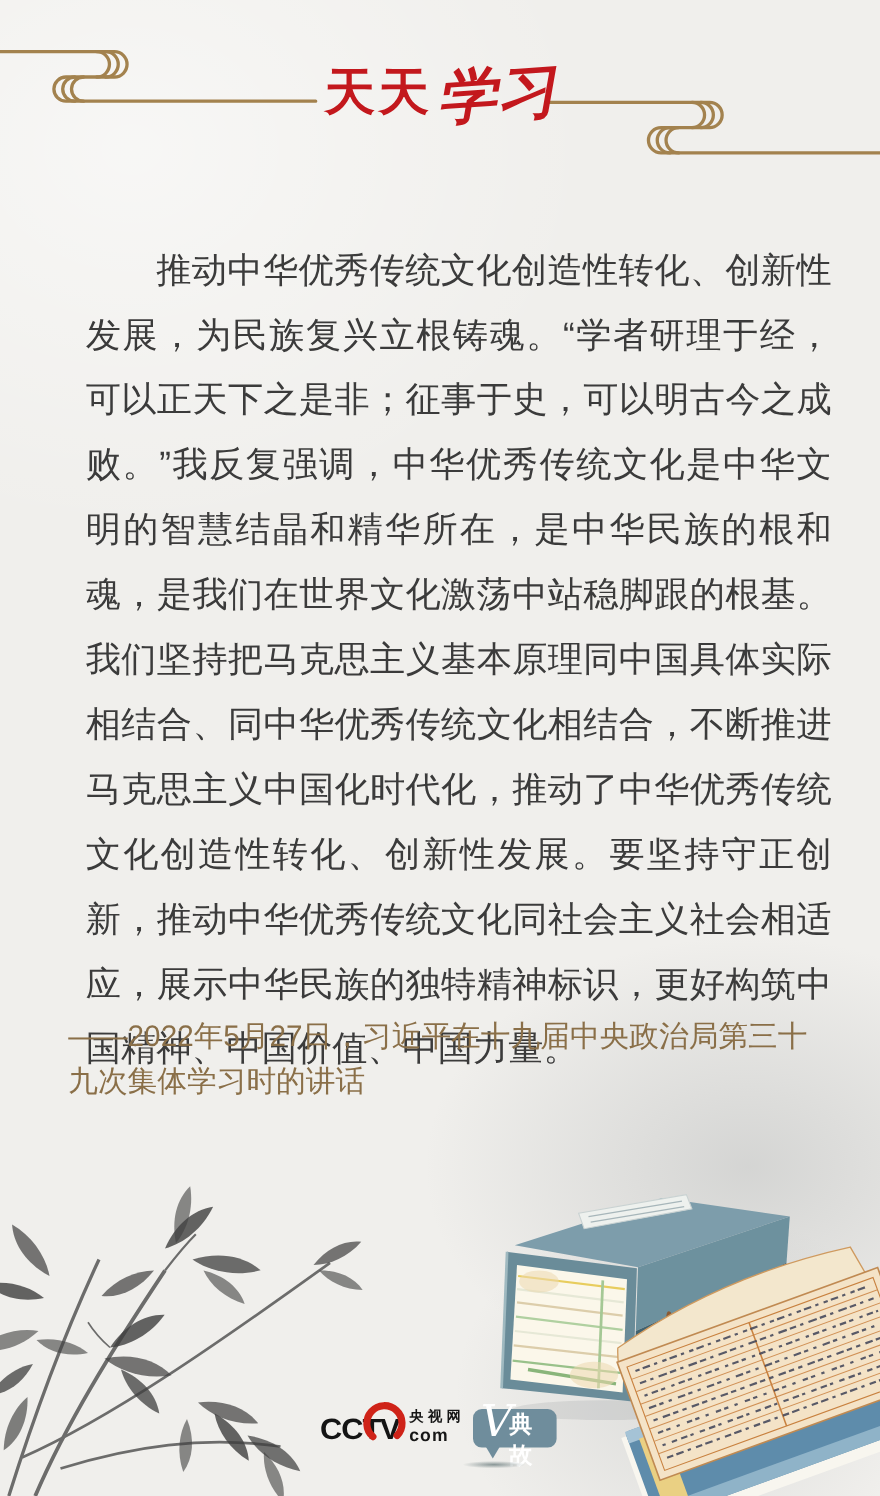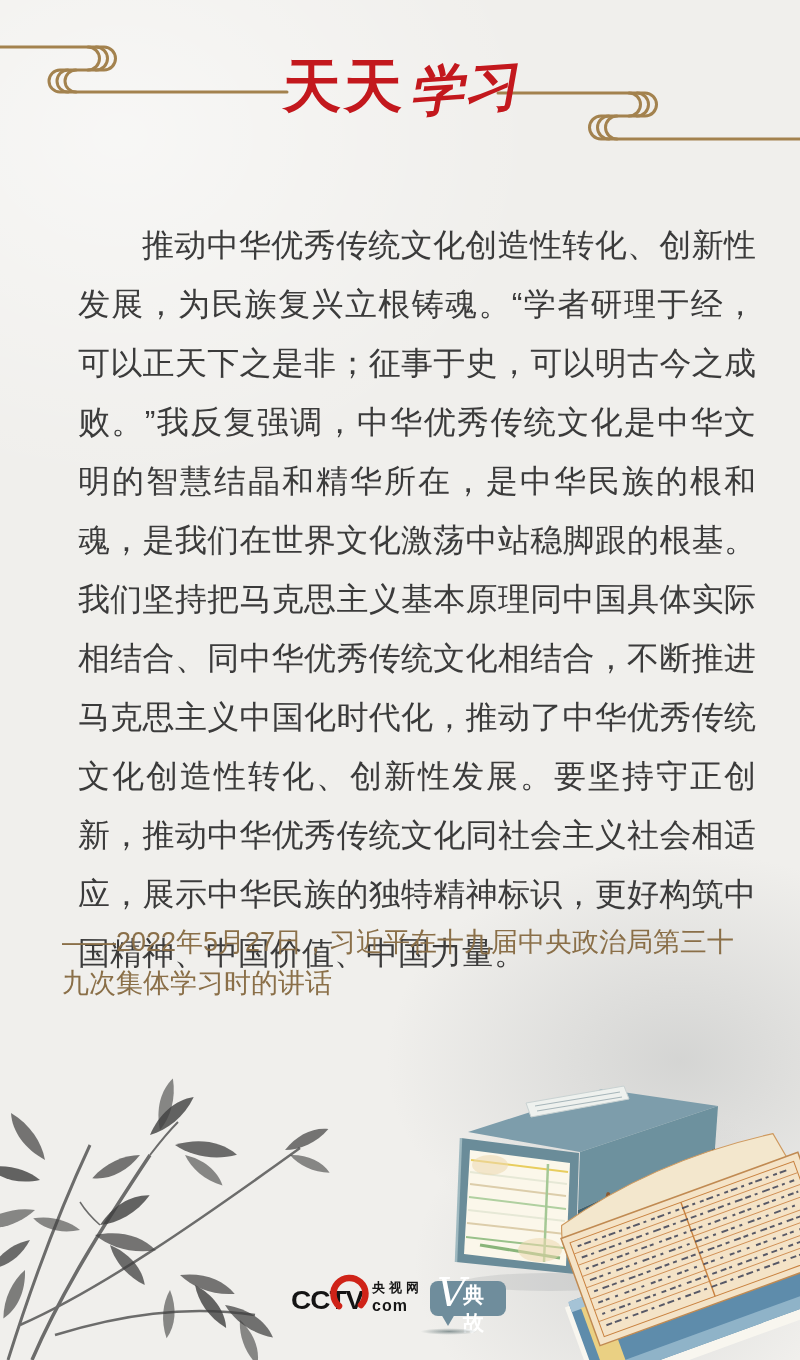--- a/index.html
+++ b/index.html
@@ -9,21 +9,21 @@
   .paper-tint{position:absolute;inset:0;pointer-events:none;
     background:
       radial-gradient(420px 300px at 85% 78%, rgba(148,152,154,0.30), rgba(148,152,154,0) 70%),
       radial-gradient(300px 240px at 78% 93%, rgba(148,152,154,0.22), rgba(148,152,154,0) 70%),
       radial-gradient(600px 500px at 15% 10%, rgba(255,255,255,0.5), rgba(255,255,255,0) 70%);}
   
   .ornaments{position:absolute;left:0;top:0;}
   
   .title{position:absolute;left:0;top:48px;width:800px;text-align:center;color:#c3181d;}
   .title .serif{font-family:"DejaVu Serif","Liberation Serif",serif;font-weight:700;
-    font-size:58px;letter-spacing:3px;vertical-align:middle;}
+    font-size:46px;letter-spacing:3px;vertical-align:middle;}
   .title .script{display:inline-block;font-family:"DejaVu Serif","Liberation Serif",serif;
     font-style:italic;font-weight:600;font-size:54px;transform:rotate(-4deg) translateY(2px);
     vertical-align:middle;margin-left:4px;}
   
   .quote{position:absolute;left:62px;top:200px;width:678px;margin:16px;
     font-size:32px;line-height:59px;color:#3b3b3b;font-weight:500;
     text-align:justify;text-indent:2em;letter-spacing:0;}
   .attribution{position:absolute;left:62px;top:922px;width:678px;margin:0;
     font-size:27px;line-height:41px;font-weight:400;color:#8a6f48;text-align:left;}
   

